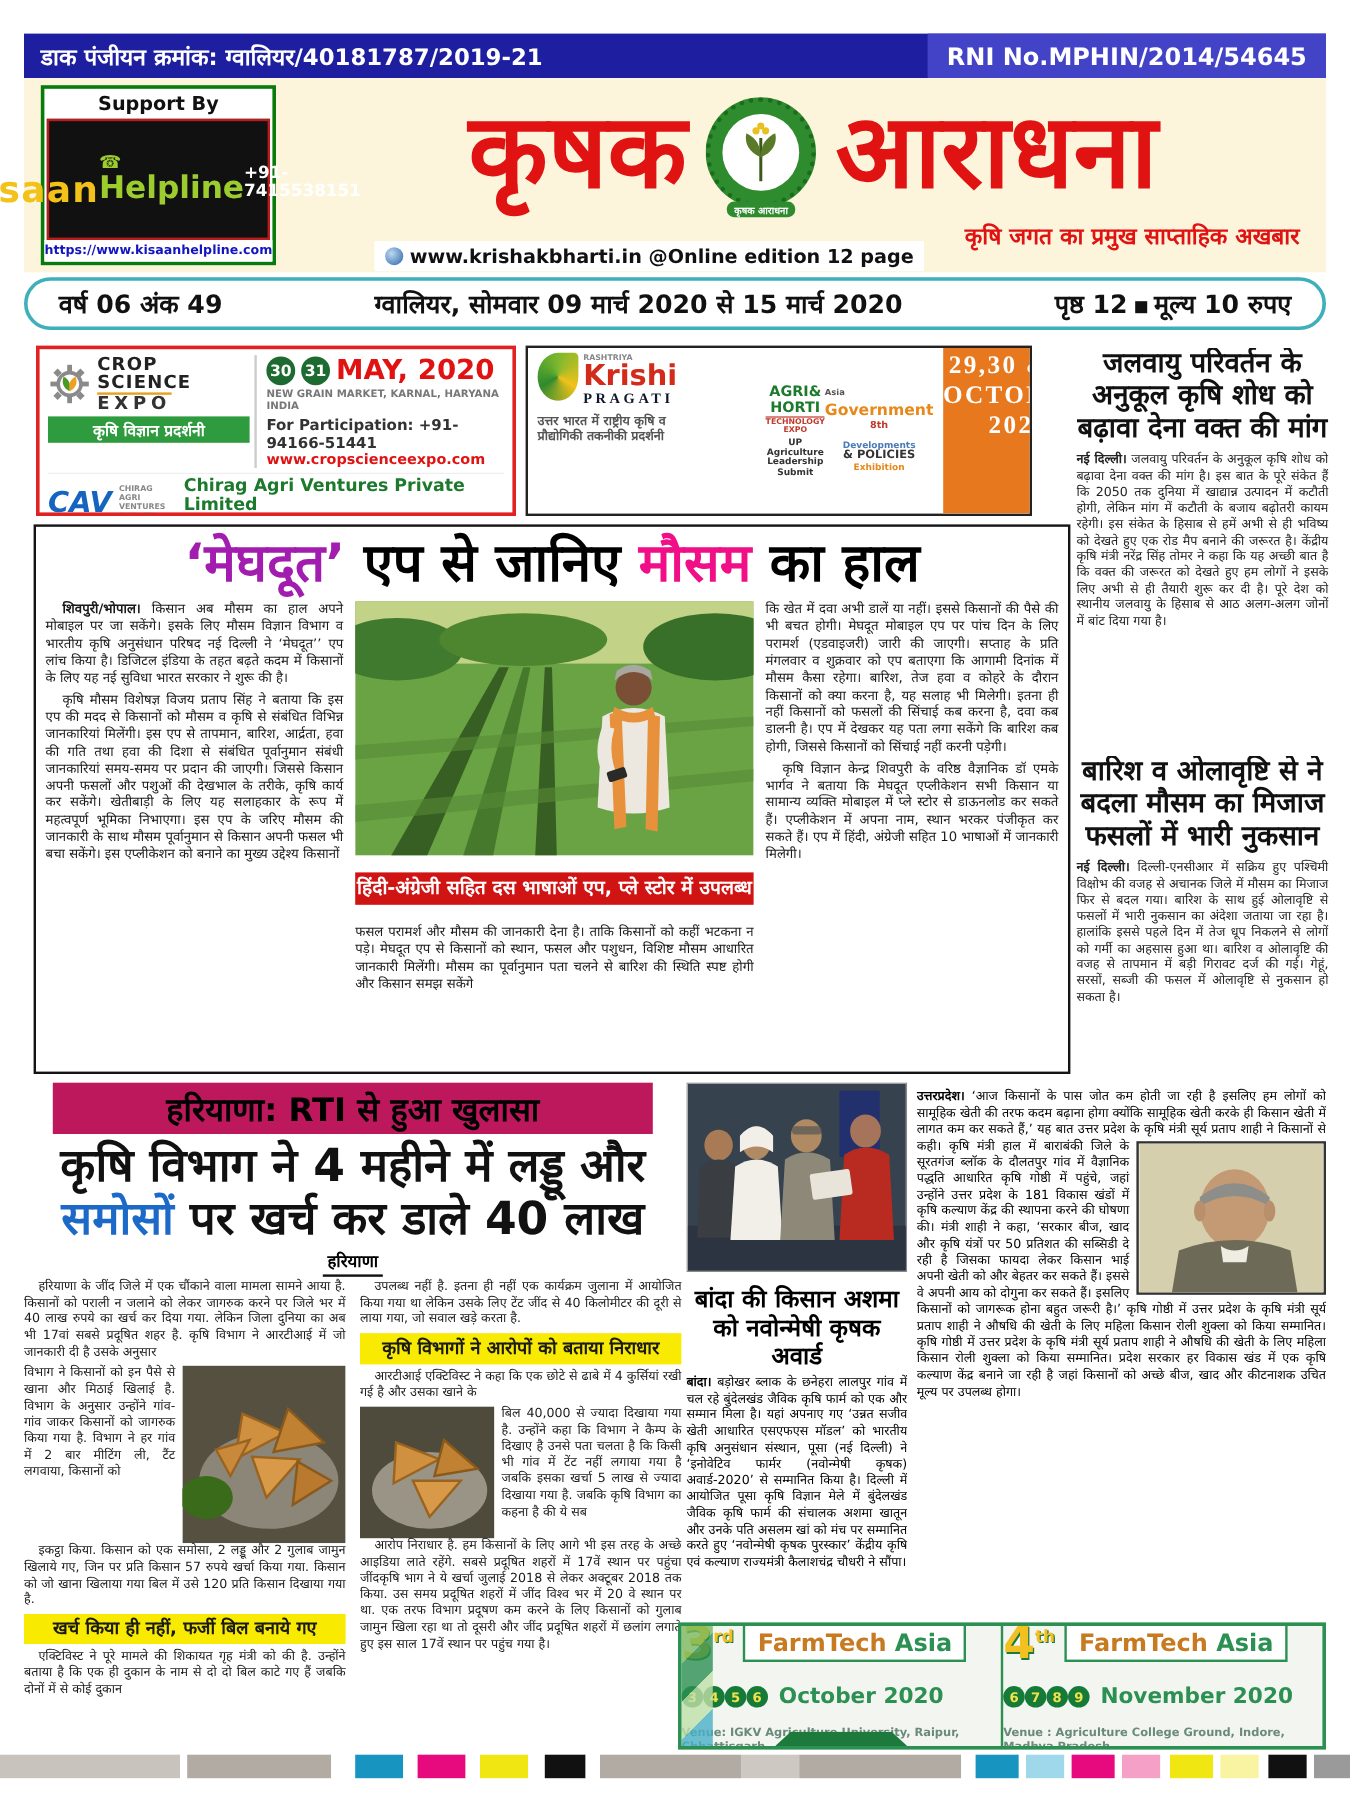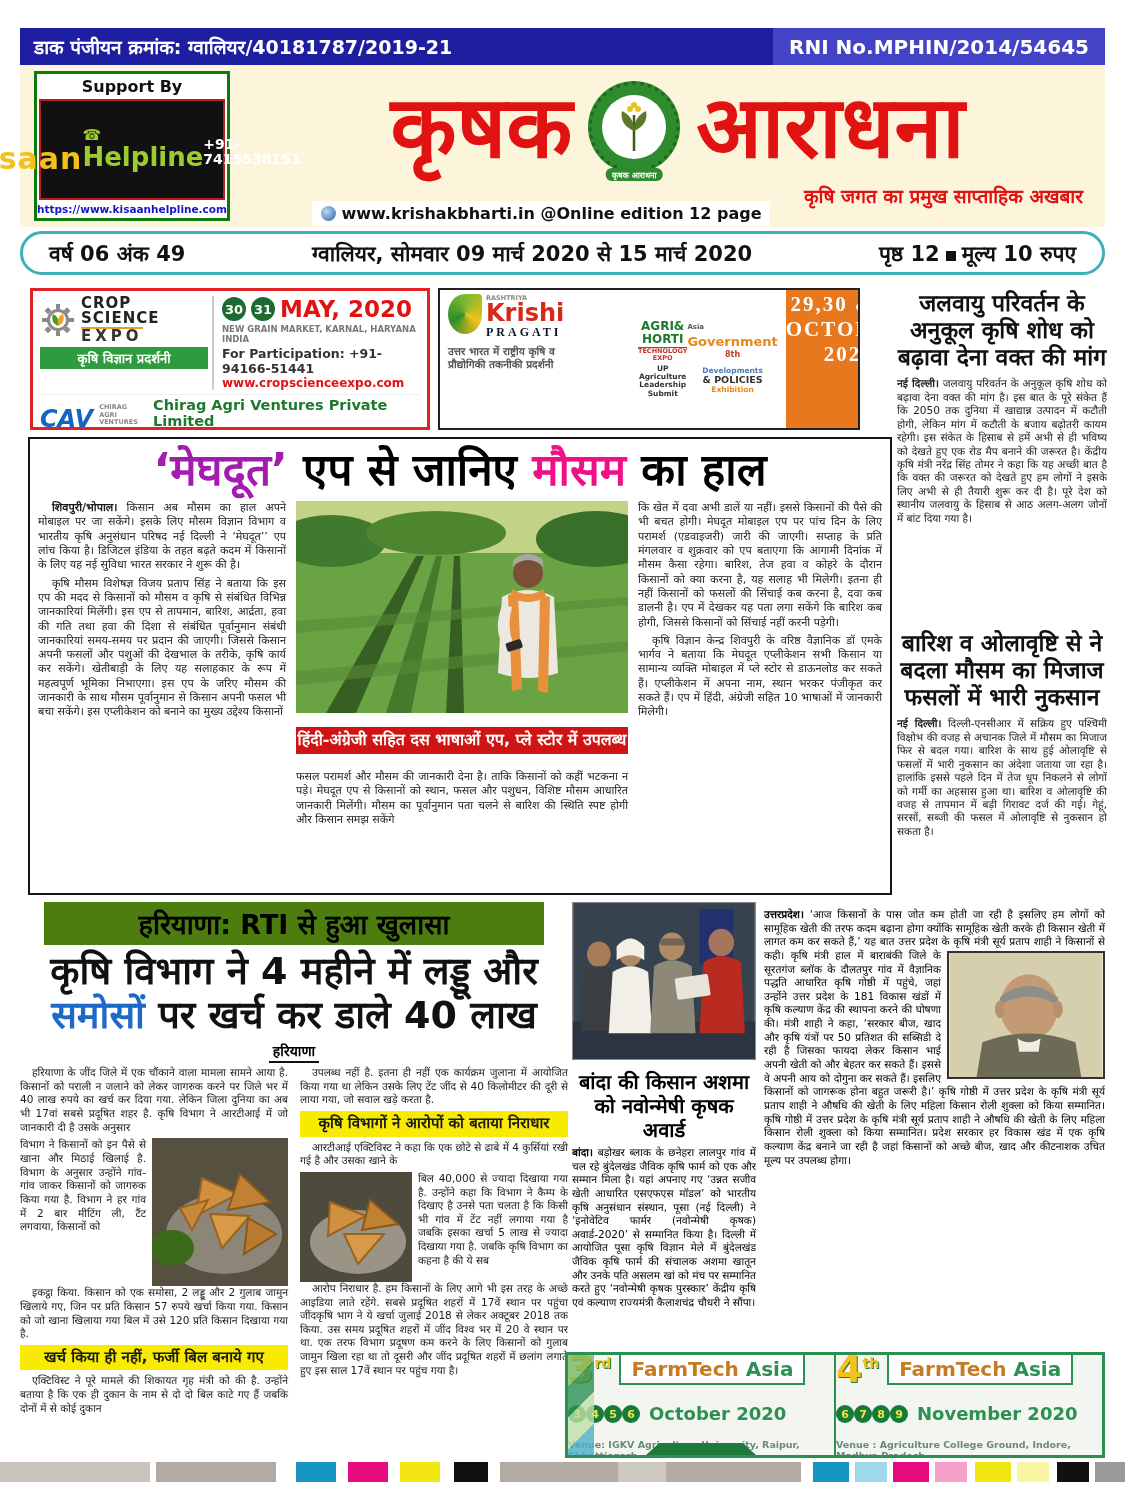--- a/index.html
+++ b/index.html
@@ -104,21 +104,21 @@
   .ma-col p{margin:0 0 4px;text-indent:14px;}
   .ma-col .dl{font-weight:bold;}
   .col1{flex:0 0 248px;}
   .col2{flex:0 0 332px;display:flex;flex-direction:column;gap:12px;}
   .col3{flex:1;}
   .photo-farmer{width:332px;height:212px;}
   .caption-bar{background:#d01313;color:#fff;font-weight:bold;font-size:16px;text-align:center;
                padding:3px 0;margin:2px 0 4px;}
   
   .haryana{position:absolute;left:20px;top:902px;width:548px;height:558px;overflow:hidden;}
-  .kicker{background:#4d7c0f;width:500px;margin:0 auto;text-align:center;font-weight:bold;font-size:27px;padding:3px 0;}
+  .kicker{background:#be185d;width:500px;margin:0 auto;text-align:center;font-weight:bold;font-size:27px;padding:3px 0;}
   .h-head{font-weight:bold;font-size:38px;line-height:1.16;text-align:center;margin-top:4px;color:#111;}
   .h-head .blue{color:#1d69c8;}
   .h-date{text-align:center;font-weight:bold;font-size:14px;margin:4px 0 6px;}
   .h-date span{border-bottom:2px solid #111;padding:0 4px 2px;}
   .h-cols{display:flex;gap:12px;}
   .h-col{flex:1;font-size:10.5px;line-height:1.3;text-align:justify;color:#1a1a1a;}
   .h-col p{margin:0 0 4px;text-indent:12px;}
   .wrap-row{display:flex;gap:6px;}
   .wrap-row .txt{flex:1;}
   .highlight{background:#f8ea00;font-weight:bold;font-size:15px;text-align:center;padding:3px 2px;margin:4px 0;}

